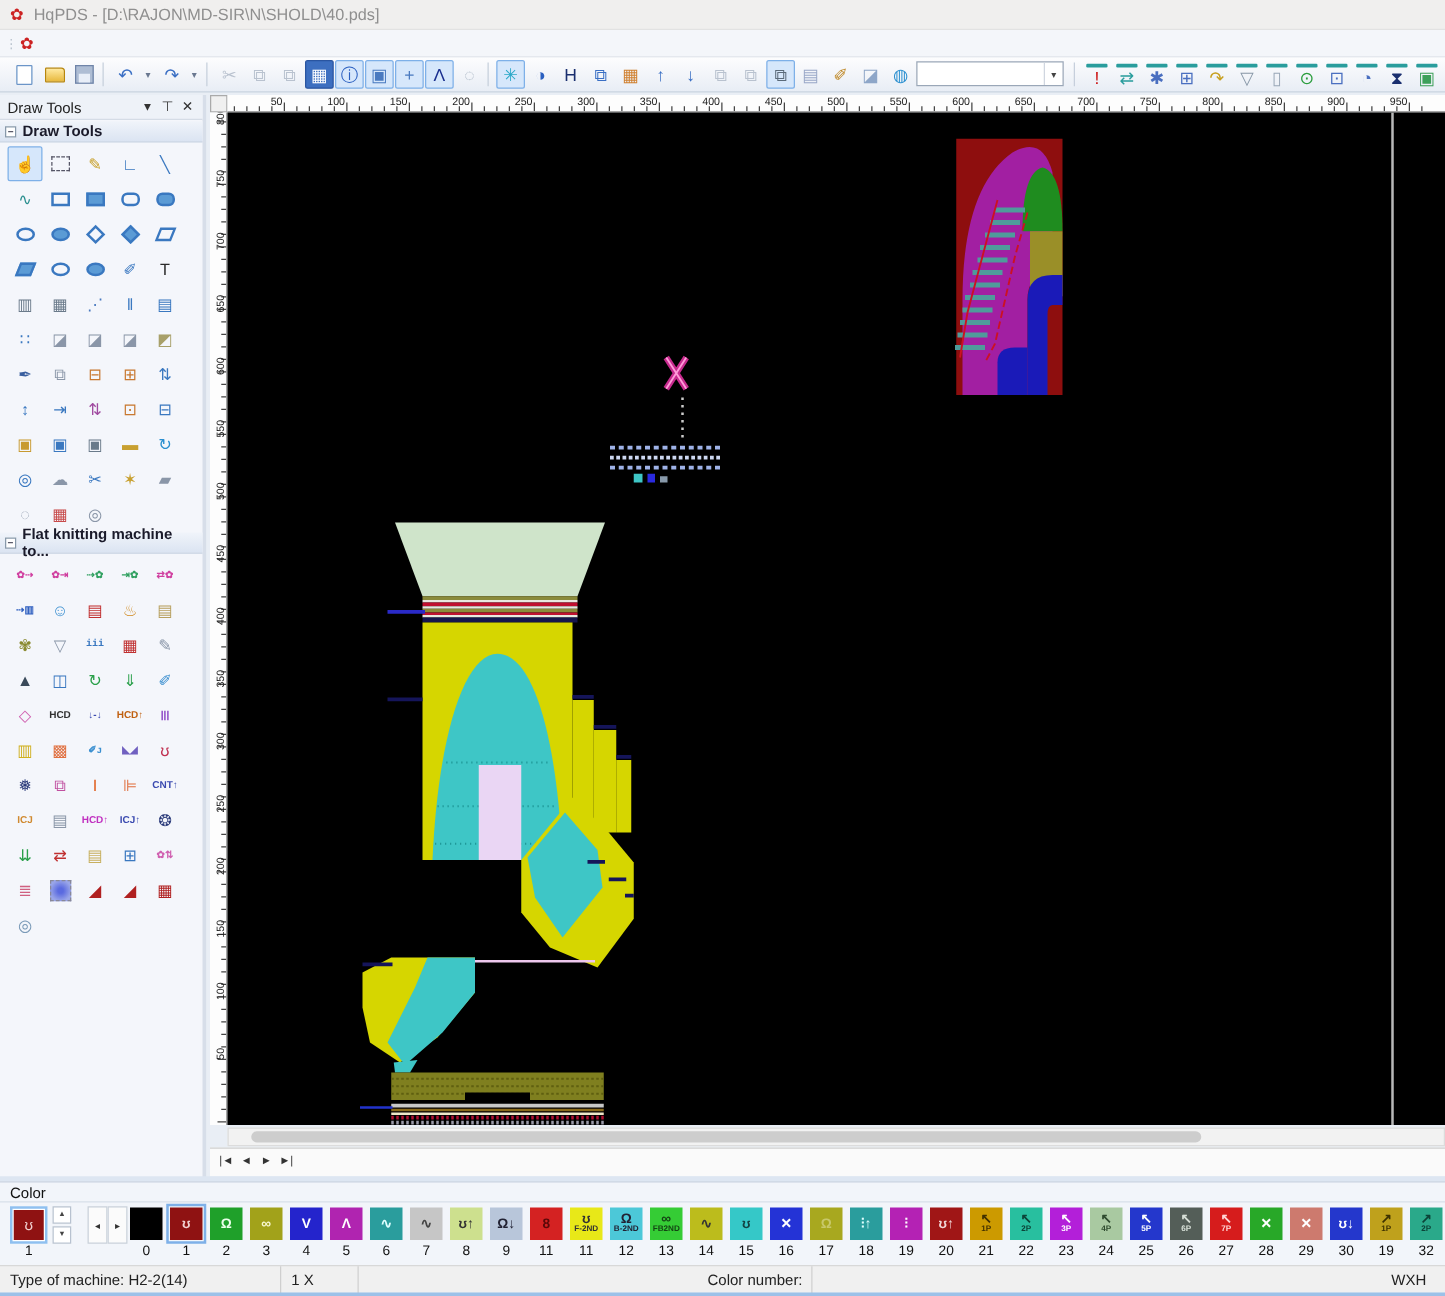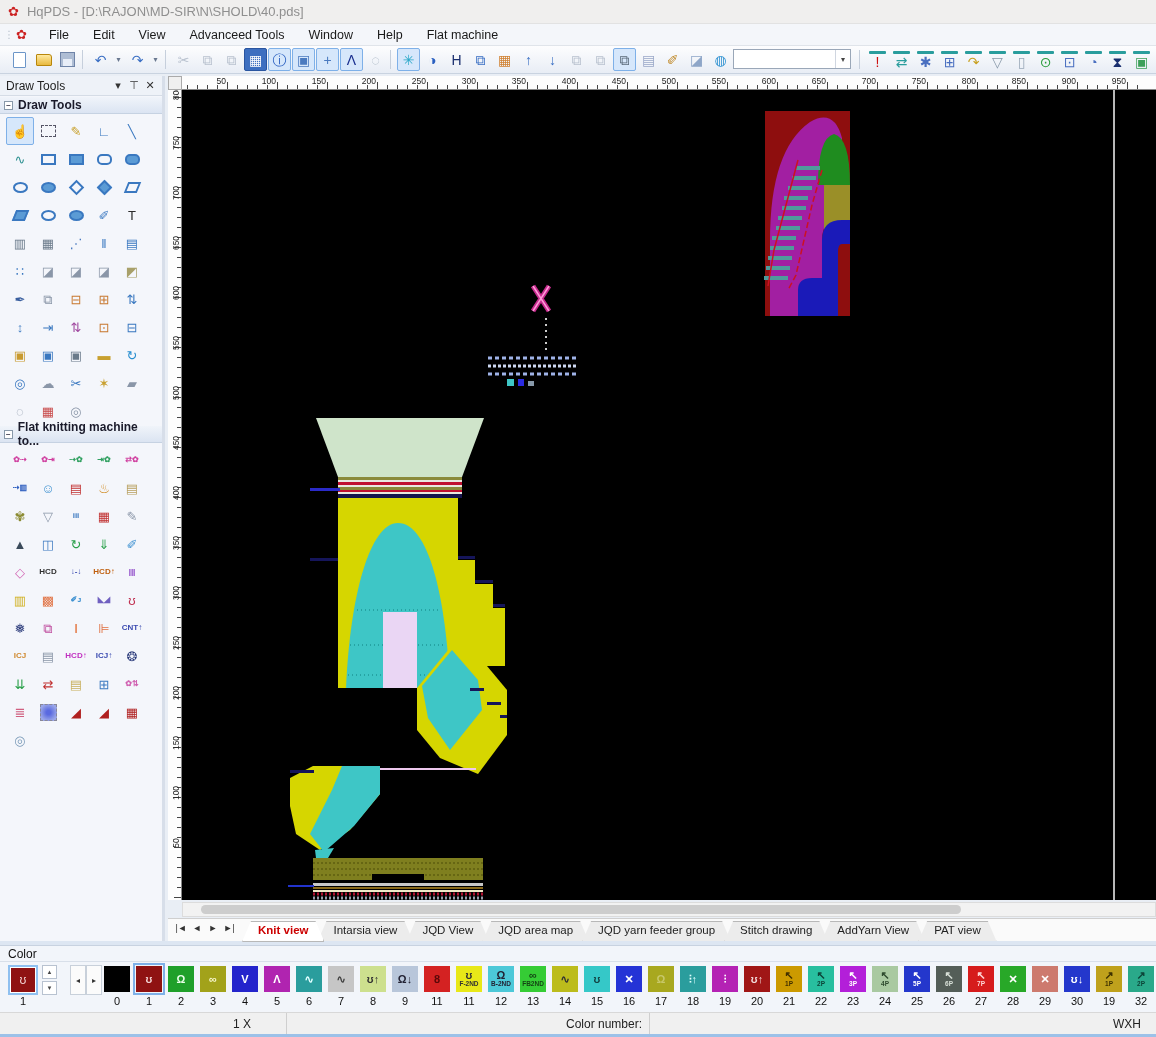--- a/index.html
+++ b/index.html
@@ -102,29 +102,20 @@
 <body>
 
 <div class="abs" id="titlebar">
   <span class="app-flower">✿</span>
   <span class="ttl">HqPDS - [D:\RAJON\MD-SIR\N\SHOLD\40.pds]</span>
 </div>
 
 <div class="abs" id="menubar">
   <span class="grip">⋮</span>
   <span class="app-flower" style="padding-right:10px">✿</span>
-  <span id="menu-items" style="display:flex">
-      <span class="menu-item">File</span>
-      <span class="menu-item">Edit</span>
-      <span class="menu-item">View</span>
-      <span class="menu-item">Advanceed Tools</span>
-      <span class="menu-item">Window</span>
-      <span class="menu-item">Help</span>
-      <span class="menu-item">Flat machine</span>
-    </span>
 </div>
 
 <div class="abs" id="toolbar">
     <div class="tb-btn" style="left: 8px;">
       <span class="i-page"></span>
     </div>
     <div class="tb-btn" style="left: 32px;">
       <span class="i-folder"></span>
     </div>
     <div class="tb-btn" style="left: 56px;">
@@ -461,21 +452,21 @@
       <div class="tool">
         <span class="g" style="color: rgb(184, 160, 96);">▤</span>
       </div>
       <div class="tool">
         <span class="g" style="color: rgb(138, 138, 48);">✾</span>
       </div>
       <div class="tool">
         <span class="g" style="color: rgb(138, 150, 168);">▽</span>
       </div>
       <div class="tool">
-        <span class="g small" style="color: rgb(58, 120, 192);">iii</span>
+        <span class="g small" style="color: rgb(58, 120, 192); font-family: Liberation Mono, monospace;">iii</span>
       </div>
       <div class="tool">
         <span class="g" style="color: rgb(192, 48, 48);">▦</span>
       </div>
       <div class="tool">
         <span class="g" style="color: rgb(138, 150, 168);">✎</span>
       </div>
       <div class="tool">
         <span class="g" style="color: rgb(58, 74, 90);">▲</span>
       </div>
@@ -915,30 +906,20 @@
   <div class="thumb"></div>
 </div>
 
 <div class="abs" id="tabstrip">
   <div class="tabnav" id="tabnav">
       <span class="nb">|◄</span>
       <span class="nb">◄</span>
       <span class="nb">►</span>
       <span class="nb">►|</span>
     </div>
-  <div id="tabs" style="display:flex; padding-top:2px;">
-      <div class="tab active">Knit view</div>
-      <div class="tab">Intarsia view</div>
-      <div class="tab">JQD View</div>
-      <div class="tab">JQD area map</div>
-      <div class="tab">JQD yarn feeder group</div>
-      <div class="tab">Stitch drawing</div>
-      <div class="tab">AddYarn View</div>
-      <div class="tab">PAT view</div>
-    </div>
 </div>
 <div class="abs" id="tabgap"></div>
 
 <div class="abs" id="colorpanel">
   <div class="hdr">Color</div>
 </div>
 <div class="abs" id="preview">
   <div class="inner" id="preview-inner" style="background: rgb(143, 18, 18);">
       <span class="g" id="preview-glyph" style="color: rgb(240, 208, 208);">ʊ</span>
     </div>
@@ -947,20 +928,21 @@
 <div class="abs" id="spinner">
   <div class="sb">▲</div>
   <div class="sb">▼</div>
 </div>
 <div class="abs" id="lr">
   <div class="sb">◂</div>
   <div class="sb">▸</div>
 </div>
 
 <div class="abs" id="statusbar">
+  <div class="st-seg" style="left:0; width:225px;">Type of machine: H2-2(14)</div>
   <div class="st-seg" style="left:225px; width:62px;">1 X</div>
   <div class="st-seg" style="left:558px; width:92px;">Color number:</div>
   <div class="st-seg" style="left:1105px; width:51px; border-right:none;text-align:right;">WXH</div>
 </div>
 <div class="abs" id="frame-bottom"></div>
 
 <div class="swatch abs" style="left: 104px; top: 966px; background: rgb(0, 0, 0);"></div>
 <div class="sw-num abs" style="left: 104px; top: 995px;">0</div>
 <div class="swatch sw-selring abs" style="left: 136px; top: 966px; background: rgb(143, 18, 18);">
     <span class="g" style="color: rgb(240, 208, 208);">ʊ</span>

